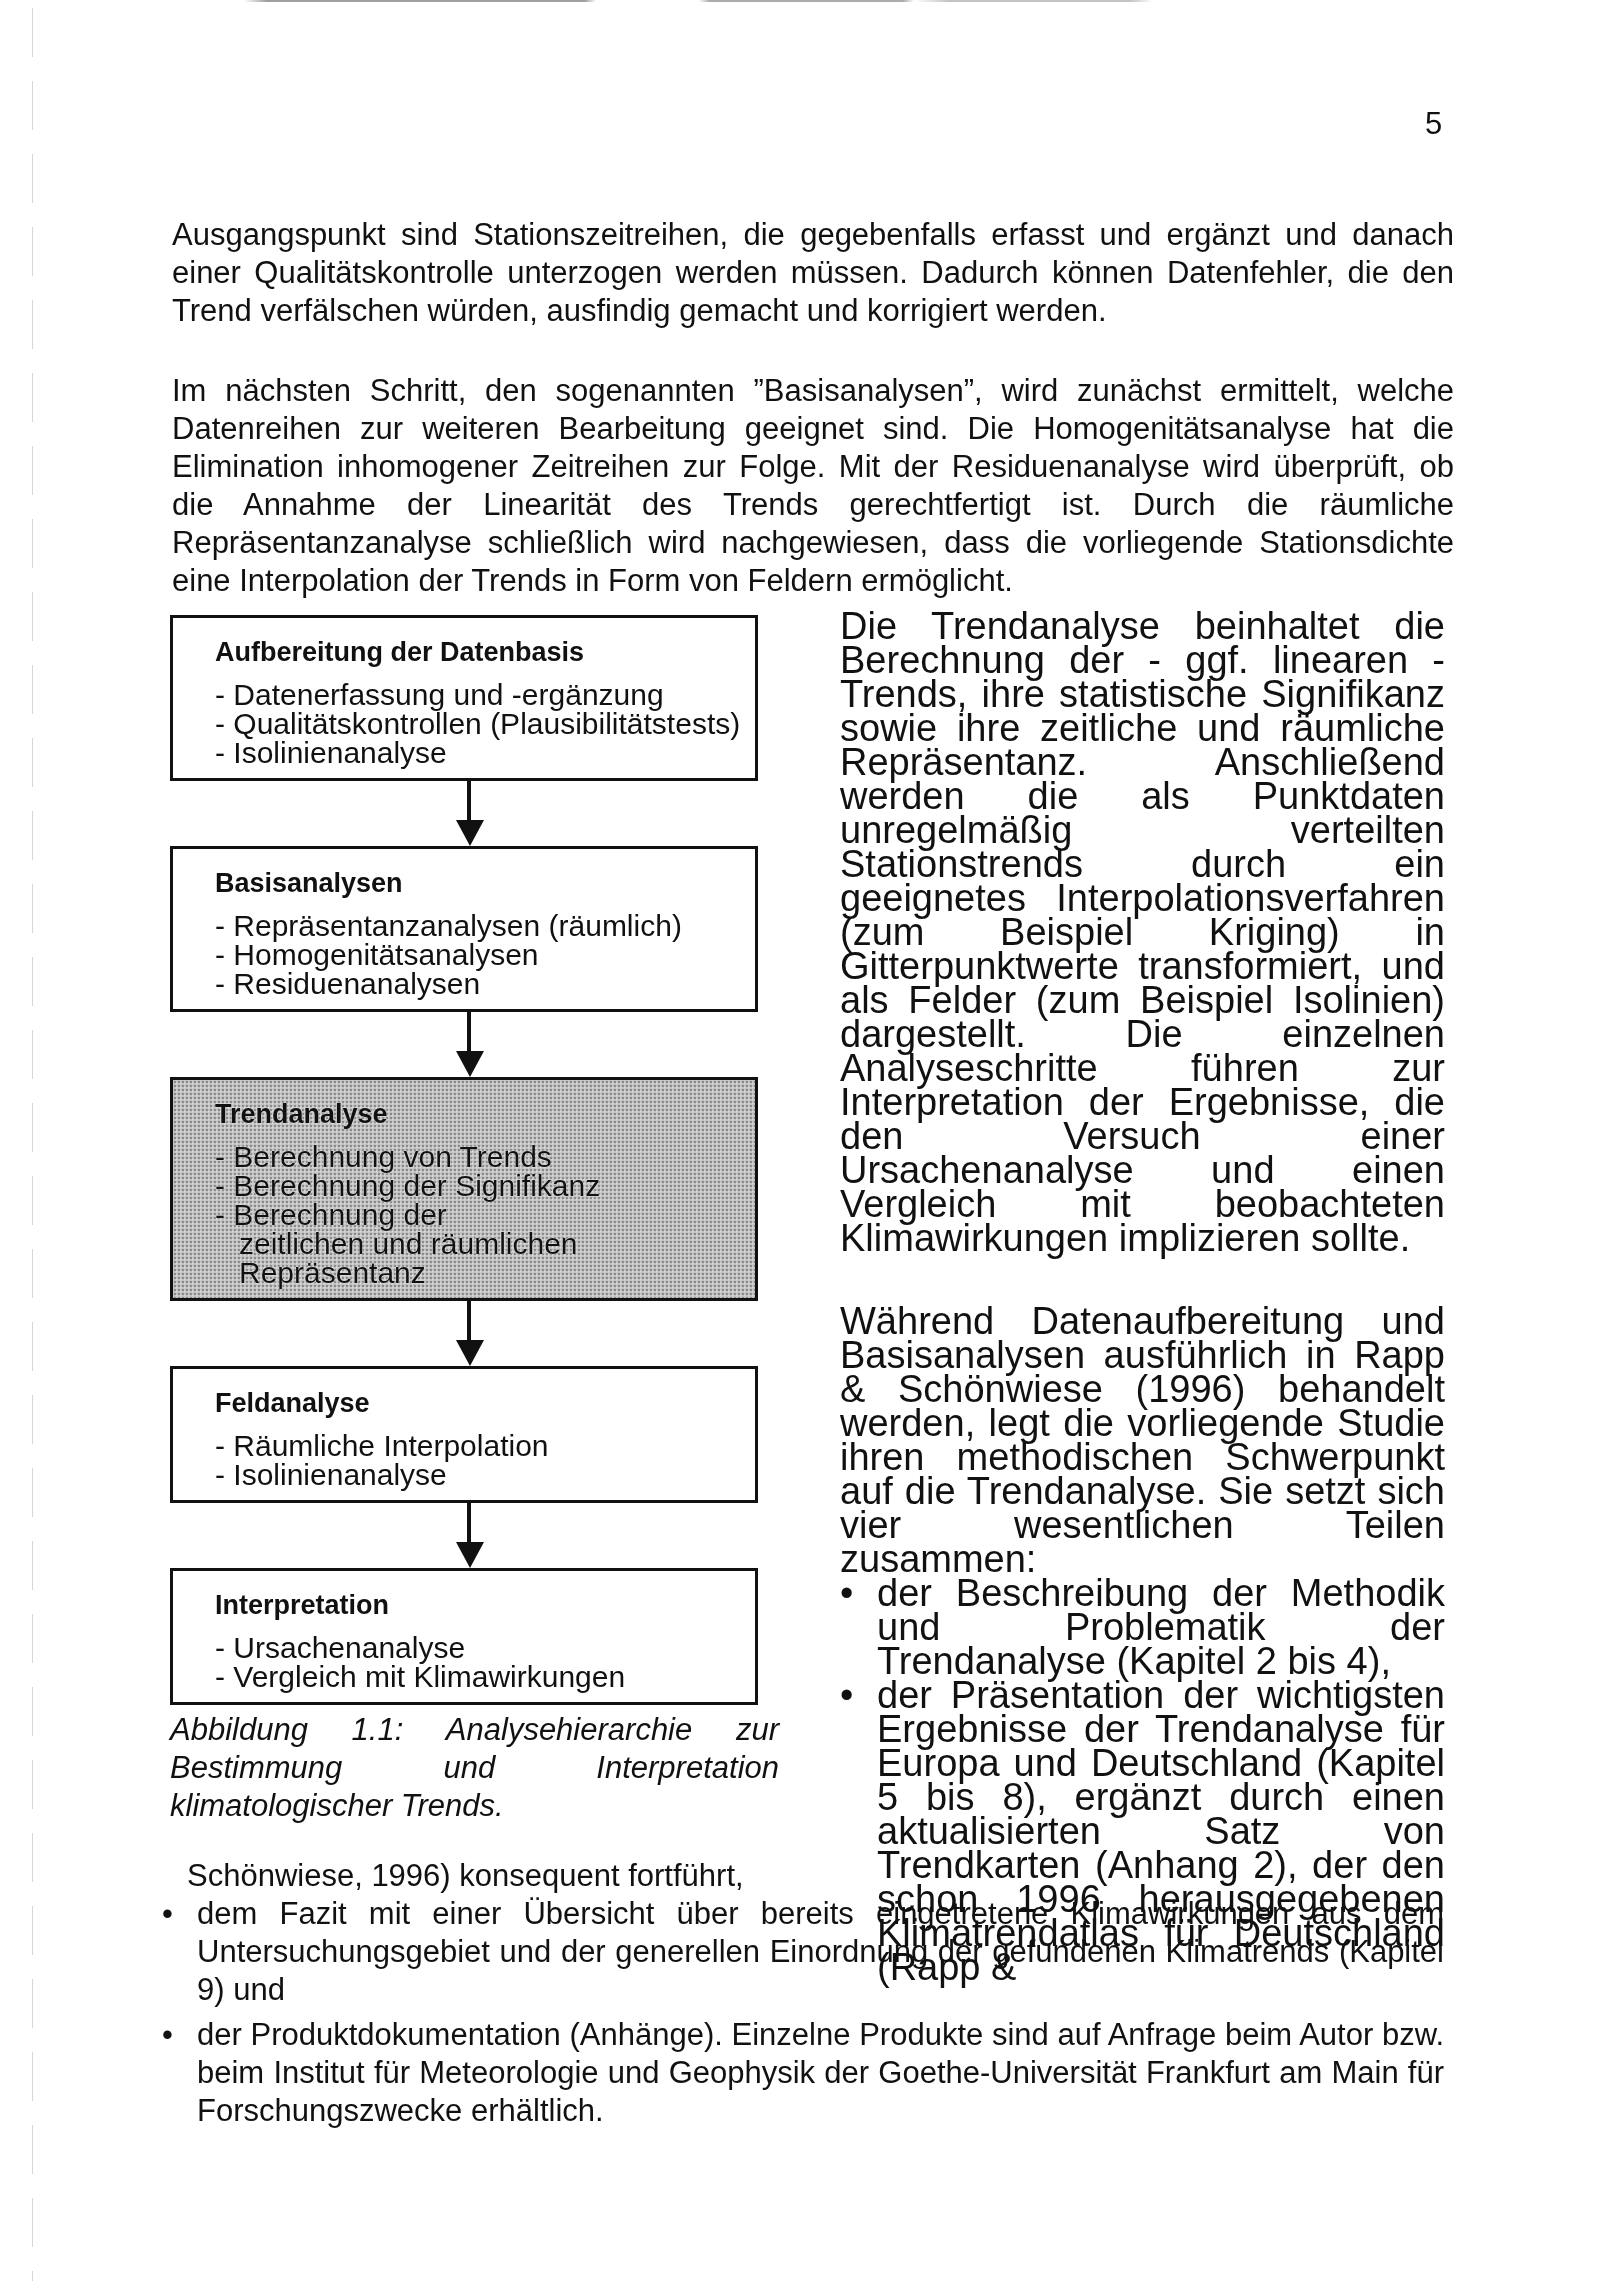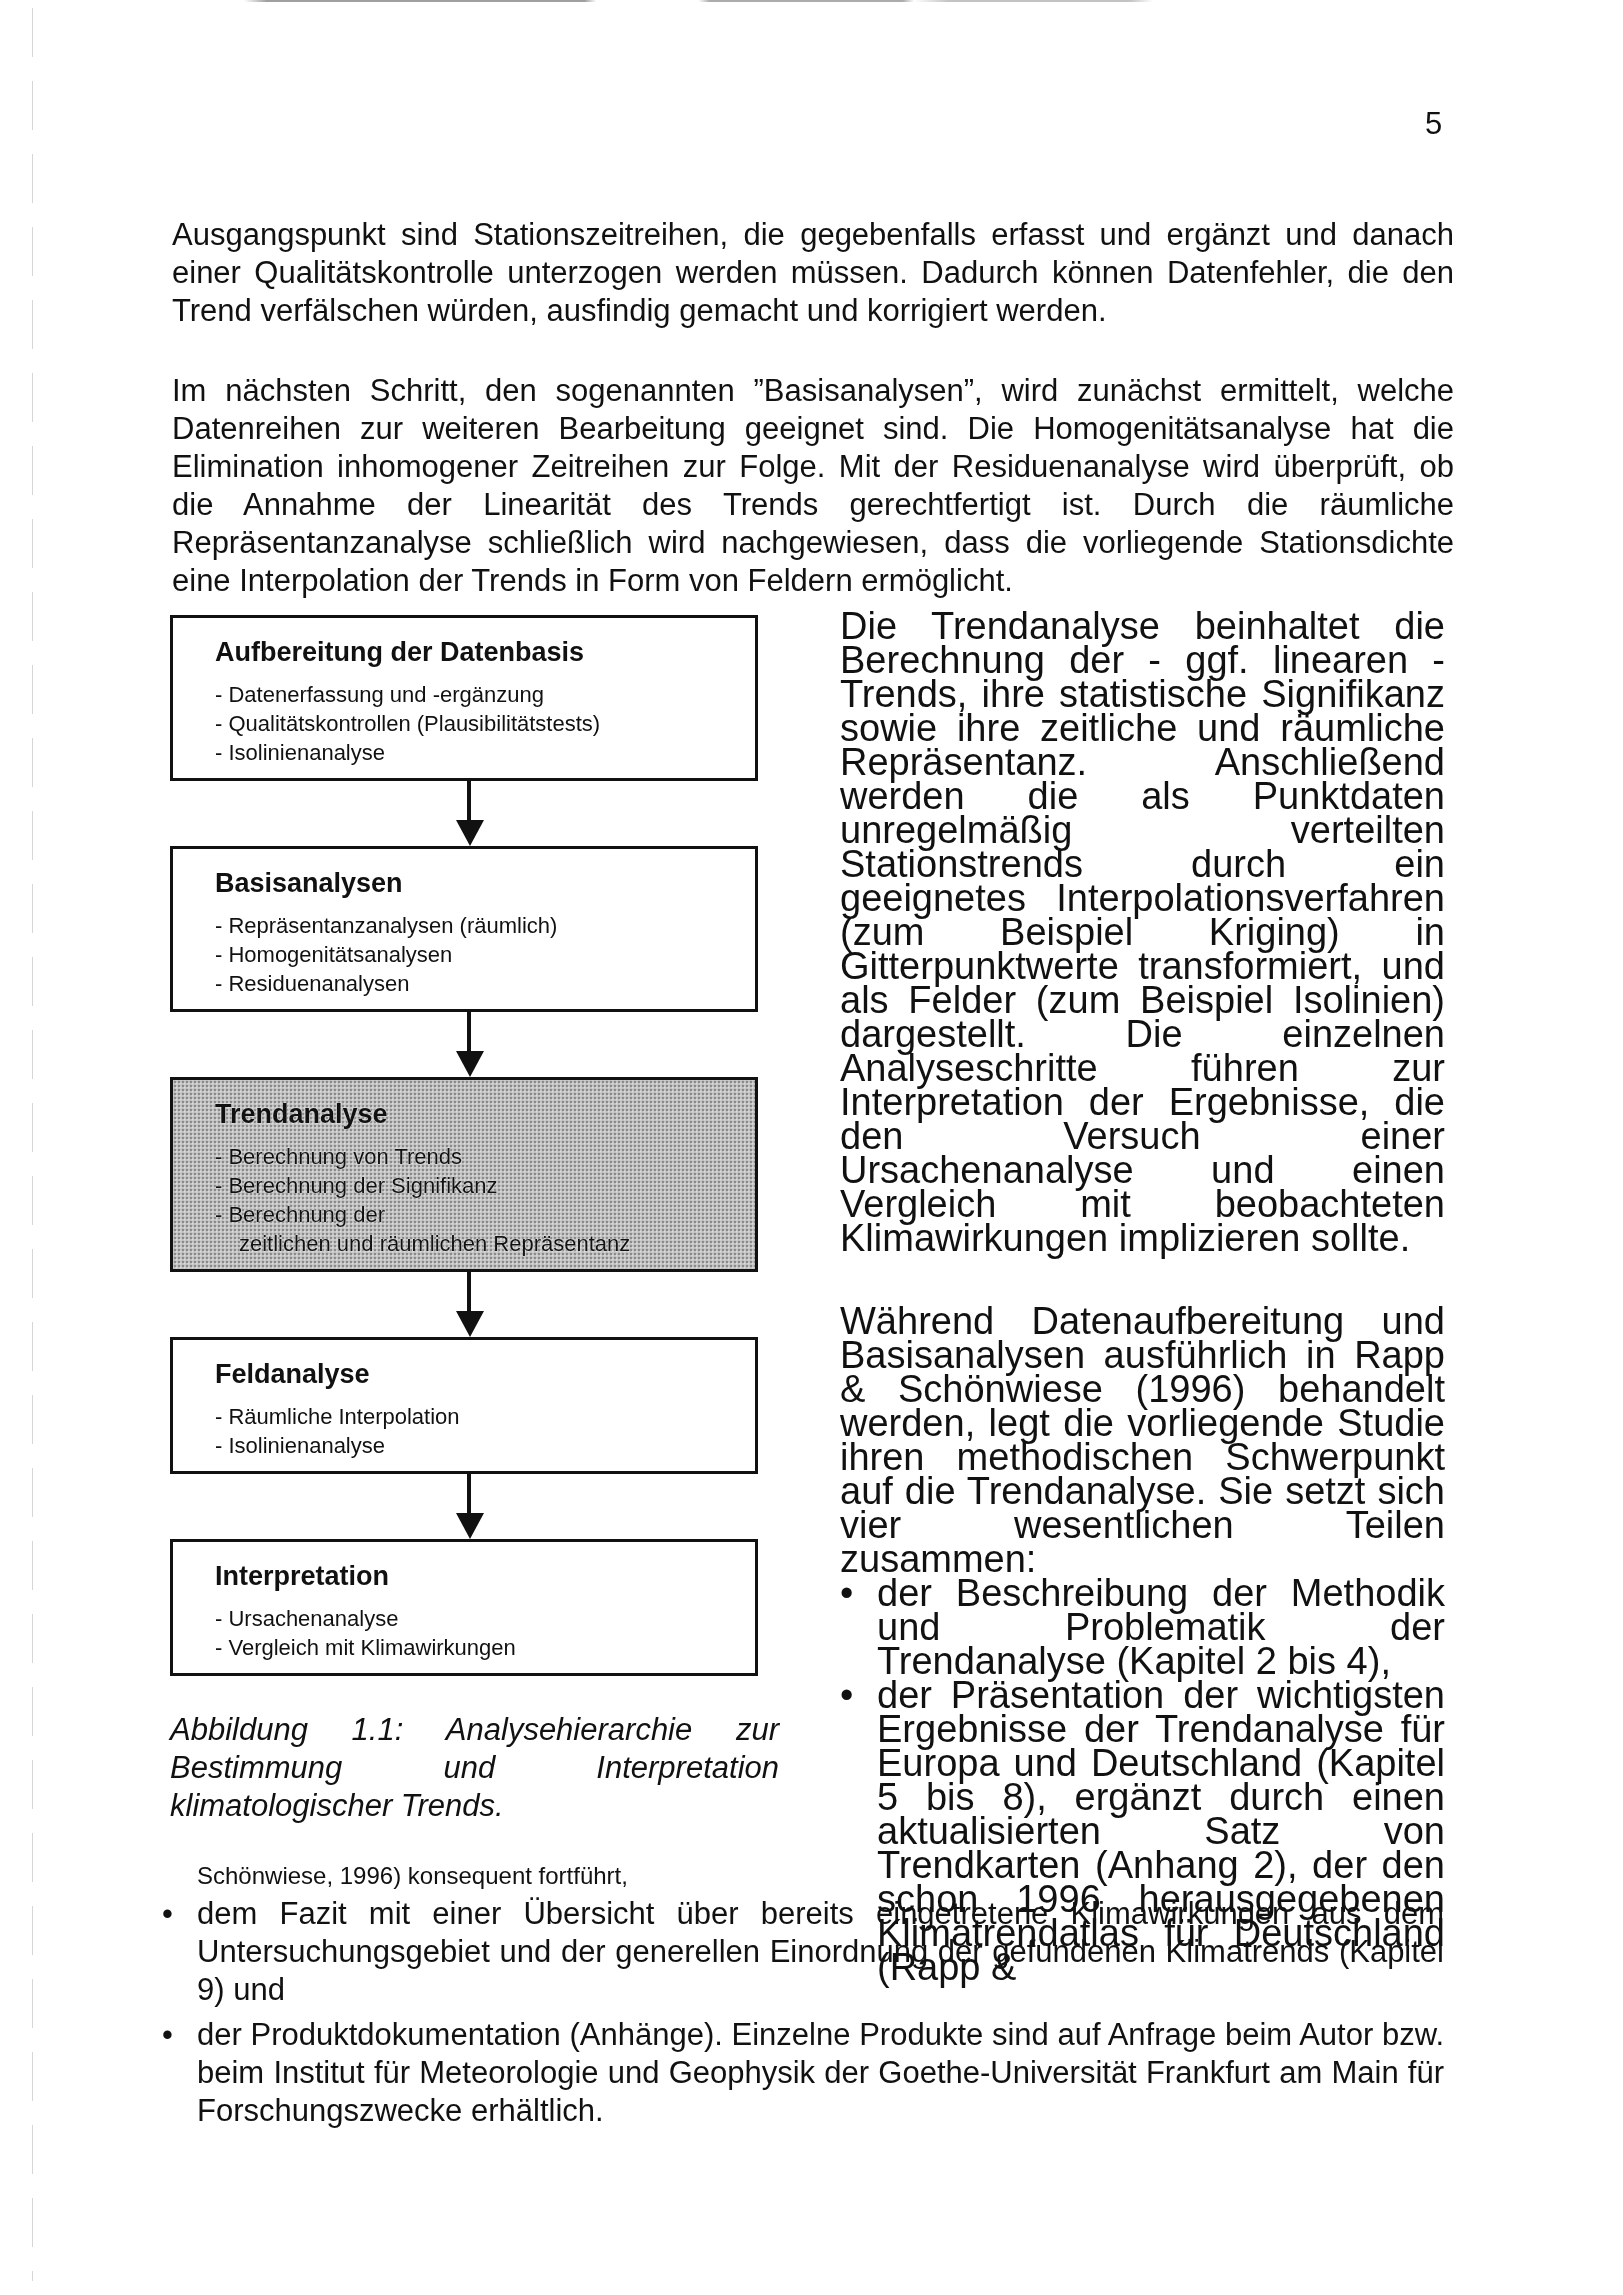--- a/index.html
+++ b/index.html
@@ -64,22 +64,22 @@
     }
     .bullet-dot {
       position: absolute;
       left: 0; top: 0;
       width: 24px;
       text-align: left;
     }
     .tail-line {
       position: absolute;
       top: 1857px;
-      left: 197px;
-      font-size: 24px;
+      left: 187px;
+      font-size: 31px;
       line-height: 38px;
     }
     .bottom-bullets {
       position: absolute;
       top: 1895px;
       left: 162px;
       width: 1282px;
       font-size: 31px;
       line-height: 38px;
       text-align: justify;
@@ -116,21 +116,21 @@
     }
     .flow-title {
       font-weight: bold;
       font-size: 27px;
       line-height: 36px;
       margin-bottom: 9.7px;
     }
     .flow-items {
       list-style: none;
       margin: 0; padding: 0;
-      font-size: 22px;
+      font-size: 30px;
       line-height: 29px;
     }
     .flow-items li.indent { padding-left: 24px; }
     .flow-box.highlight .flow-title,
     .flow-box.highlight .flow-items {
       color: #111;
       text-shadow: 0 0 1.6px #eee, 0 0 0.8px #eee;
     }
     .flow-arrow {
       position: relative;

